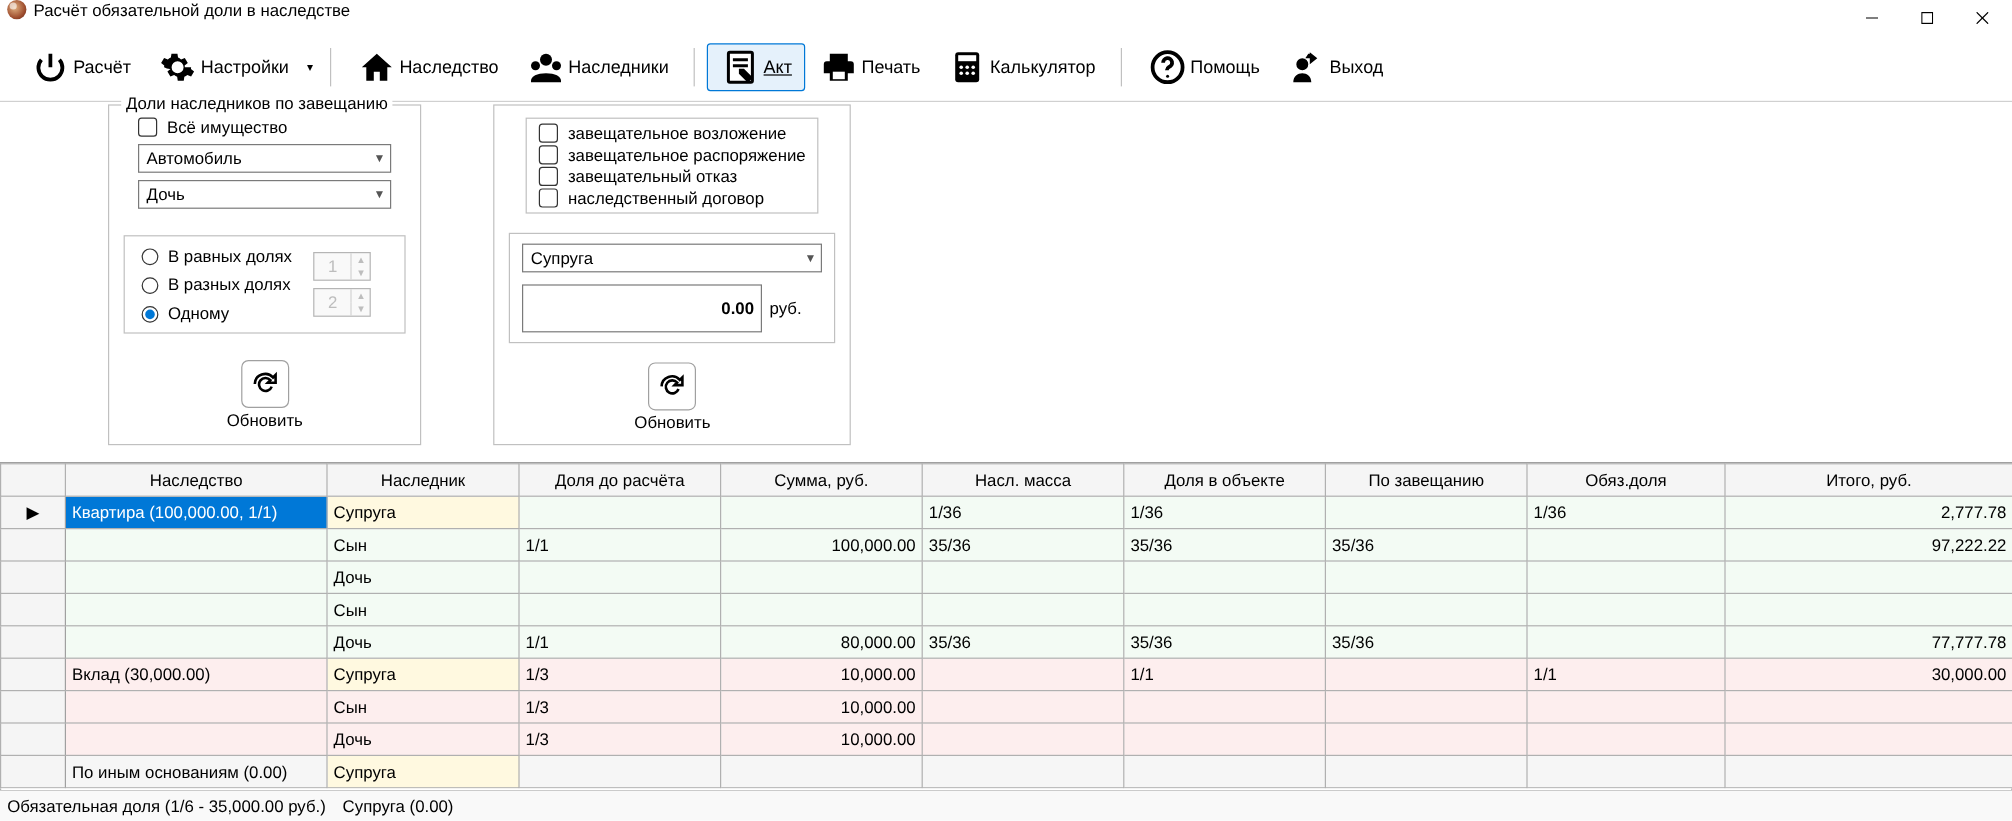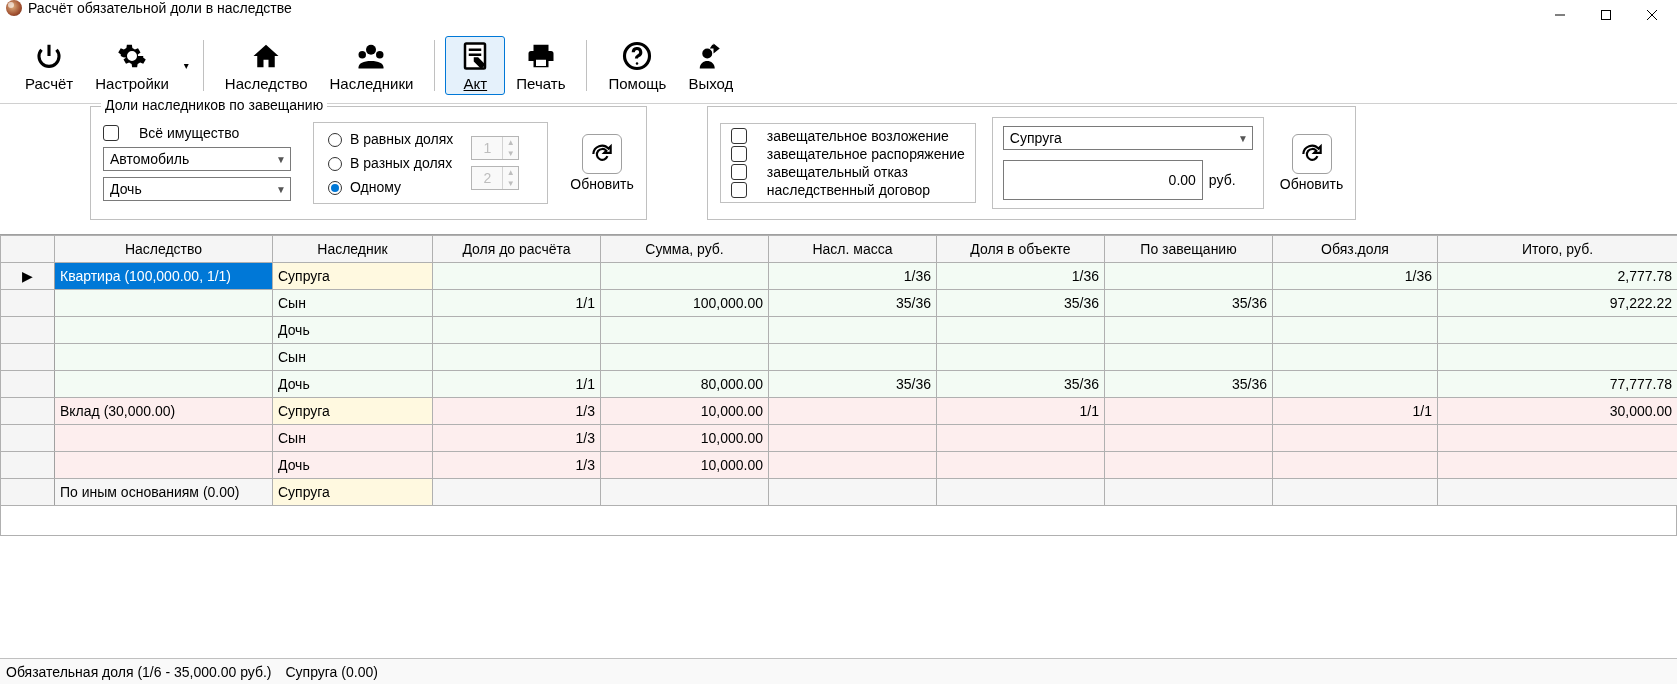--- a/index.html
+++ b/index.html
@@ -13,61 +13,61 @@
   .app-ico { width:16px; height:16px; background: radial-gradient(circle at 40% 40%, #e0b080 0%, #a05030 60%, #602010 100%); border-radius:50%; position:relative;}
   .app-ico::after{content:"";position:absolute;left:2px;top:2px;width:6px;height:6px;background:#fff;border-radius:50%;opacity:.6;}
   .titlebar-buttons { display: flex; }
   .tb-btn { width: 46px; height: 30px; display:flex; align-items:center; justify-content:center; color:#000;}
   .tb-btn svg { width: 10px; height: 10px; stroke:#000; stroke-width:1; fill:none;}
 
   
   .toolbar { display: flex; align-items: flex-start; gap: 0; padding: 6px 14px 8px 14px; border-bottom: 1px solid #d0d0d0;}
   .tool-group { display: flex; }
   .tool-sep { width: 1px; background: #c0c0c0; margin: 4px 10px; align-self: stretch; }
-  .tool-btn { display:flex; flex-direction:column; align-items:center; justify-content:flex-start; gap:2px; padding: 2px 10px 2px 10px; border:1px solid transparent; border-radius:3px; min-width: 60px;}
+  .tool-btn { display:flex; align-items:center; justify-content:flex-start; gap:2px; padding: 2px 10px 2px 10px; border:1px solid transparent; border-radius:3px; min-width: 60px;}
   .tool-btn.sel { border:1px solid #0078d7; background:#e5f1fb; padding:2px 10px;text-decoration:underline;}
   .tool-btn .ico { width:34px; height:34px; display:flex;align-items:center;justify-content:center; }
   .tool-btn .lbl { font-size:15px; }
   .dropdown-arrow{ align-self:center; padding:0 4px; font-size:10px;}
 
   
   .options { display:flex; gap: 60px; padding: 4px 0 12px 90px; position:relative; top:-2px;}
-  .gbox { border:1px solid #c0c0c0; padding: 10px 12px 10px 12px; position:relative; display:flex; align-items:center; gap: 16px; }
+  .gbox { border:1px solid #c0c0c0; padding: 10px 12px 10px 12px; position:relative; display:flex; align-items:center; gap: 16px; flex-direction: column; }
   .gbox-title { position:absolute; top:-10px; left:10px; background:#fff; padding: 0 4px; font-size:14px; }
   .col { display:flex; flex-direction:column; gap: 4px;}
-  .chk { display:flex; align-items:center; gap:20px;text-align:right; }
+  .chk { display:flex; align-items:center; gap:8px;text-align:right; }
   .chkbox{ width:16px; height:16px; border:1px solid #333; border-radius:3px; background:#fff;}
   .rad { display:flex; align-items:flex-end; gap:8px; }
   .radbox{ width:14px;height:14px;border:1px solid #333;border-radius:50%;background:#fff;display:flex;align-items:center;justify-content:center;}
   .radbox.on::after{content:"";width:8px;height:8px;border-radius:50%;background:#0078d7;}
-  .combo{ display:flex;align-items:center;justify-content:space-between;border:1px solid #7a7a7a;background:#fff;height:24px;padding:0 4px 0 6px;width:188px;}
+  .combo{ display:flex;align-items:center;justify-content:space-between;border:1px solid #7a7a7a;background:#fff;height:24px;padding:0 4px 0 6px;width:211px;}
   .combo .arr{ font-size:10px; color:#555;}
   .spin{ display:flex;align-items:center;border:1px solid #7a7a7a;background:#f5f5f5;height:24px;width:48px;color:#888;}
   .spin.dis{opacity:.55;}
   .spin .val{flex:1;text-align:center;}
   .spin .btns{display:flex;flex-direction:column;}
   .spin .sb{width:16px;height:11px;display:flex;align-items:center;justify-content:center;font-size:8px;border-left:1px solid #b0b0b0;}
   .refresh-btn{ display:flex;flex-direction:column;align-items:center;gap:2px;}
   .refresh-ico{ width:40px;height:40px;border:1px solid #a0a0a0;border-radius:6px;display:flex;align-items:center;justify-content:center;}
-  .textbox{ border:1px solid #7a7a7a;background:#fff;height:40px;width:200px;padding:16px 6px;text-align:right;display:flex;align-items:center;justify-content:flex-end;}
+  .textbox{ border:1px solid #7a7a7a;background:#fff;height:40px;width:200px;padding:16px 6px;text-align:right;display:flex;align-items:center;justify-content:flex-end;font-weight:bold;}
 
   
   .grid-wrap { flex:1; overflow-x:hidden; border-top:1px solid #a0a0a0;}
   table.grid { border-collapse:collapse; width: 1677px; table-layout:fixed;}
   table.grid th, table.grid td { border:1px solid #b0b0b0; height:27px; padding: 0 5px; font-size:14px;}
   table.grid th { background:#f5f5f5; font-weight:normal; text-align:center; }
   table.grid td.rowhdr { background:#f5f5f5; width:50px; text-align:center; border-right:1px solid #a0a0a0;}
   col.rh{width:54px;} col.c1{width:218px;} col.c2{width:160px;} col.c3{width:168px;} col.c4{width:168px;} col.c5{width:168px;} col.c6{width:168px;} col.c7{width:168px;} col.c8{width:165px;} col.c9{width:240px;}
   .r-green td.data{ background:#f3fbf4; }
   .r-pink td.data{ background:#fdeeee; }
   .r-grey td.data{ background:#f6f6f6; }
   .c-yellow{ background:#fff9e0 !important; }
   .c-sel{ background:#0078d7 !important; color:#fff !important; }
   td.num{ text-align:right; }
-  td.ctr{ text-align:right; }
+  td.ctr{ text-align:left; }
   .rowptr{ font-size:10px; }
   .empty-space{ height: 30px; border-left:1px solid #b0b0b0; border-right:1px solid #b0b0b0; border-bottom:1px solid #b0b0b0; background:#fff;}
 
   
   .statusbar{ border-top:1px solid #c0c0c0; padding: 4px 6px; font-size:14px; display:flex; gap: 14px; background:#f9f9f9; height:26px; align-items:center;}
 </style>
 </head>
 <body>
 
 <div class="titlebar">
@@ -152,20 +152,35 @@
       <div class="lbl">Акт</div>
     </div>
     <div class="tool-btn">
       <div class="ico">
           <svg width="30" height="30" viewBox="0 0 24 24" fill="#000">
             <path d="M6 3h12v5H6zM4 8h16a2 2 0 0 1 2 2v6h-4v5H6v-5H2v-6a2 2 0 0 1 2-2z"></path>
             <rect x="8" y="15" width="8" height="5" fill="#fff"></rect>
           </svg>
         </div>
       <div class="lbl">Печать</div>
+    </div>
+    <div class="tool-btn">
+      <div class="ico">
+          <svg width="30" height="30" viewBox="0 0 24 24" fill="#000">
+            <rect x="4" y="2" width="16" height="20" rx="2"></rect>
+            <rect x="6" y="4" width="12" height="4" fill="#fff"></rect>
+            <circle cx="8" cy="12" r="1.2" fill="#fff"></circle>
+            <circle cx="12" cy="12" r="1.2" fill="#fff"></circle>
+            <circle cx="16" cy="12" r="1.2" fill="#fff"></circle>
+            <circle cx="8" cy="16" r="1.2" fill="#fff"></circle>
+            <circle cx="12" cy="16" r="1.2" fill="#fff"></circle>
+            <circle cx="16" cy="16" r="1.2" fill="#fff"></circle>
+          </svg>
+        </div>
+      <div class="lbl">Калькулятор</div>
     </div>
   </div>
   <div class="tool-sep"></div>
   <div class="tool-group">
     <div class="tool-btn">
       <div class="ico">
           <svg width="30" height="30" viewBox="0 0 24 24" fill="none" stroke="#000" stroke-width="2.5">
             <circle cx="12" cy="12" r="10"></circle>
             <path d="M9 9a3 3 0 1 1 4 2.8c-1 .6-1.5 1.2-1.5 2.2"></path>
             <circle cx="12" cy="18" r="1" fill="#000" stroke="none"></circle>

